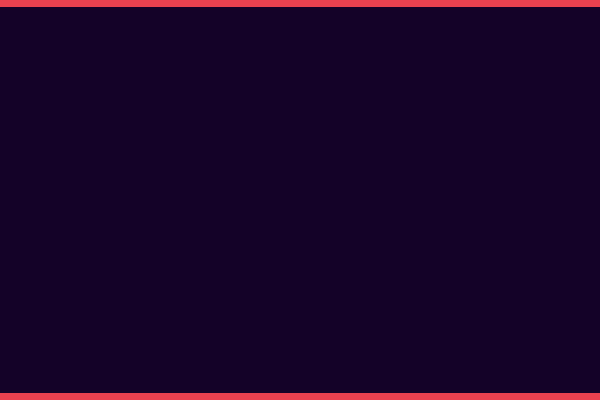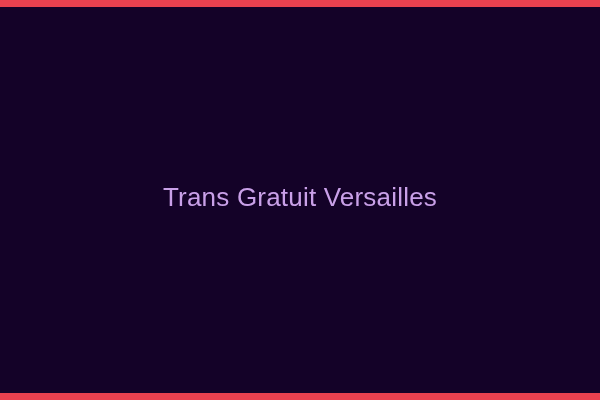--- a/index.html
+++ b/index.html
@@ -59,17 +59,16 @@
     transform: translateY(-2px);
   }
 </style>
 </head>
 <body>
 
 <div class="placeholder-card">
 
   <div class="accent-bar top"></div>
 
-  <div class="placeholder-title">Trans Gratuit Versailles</div>
 
   <div class="accent-bar bottom"></div>
 
 </div>
 
 </body></html>

